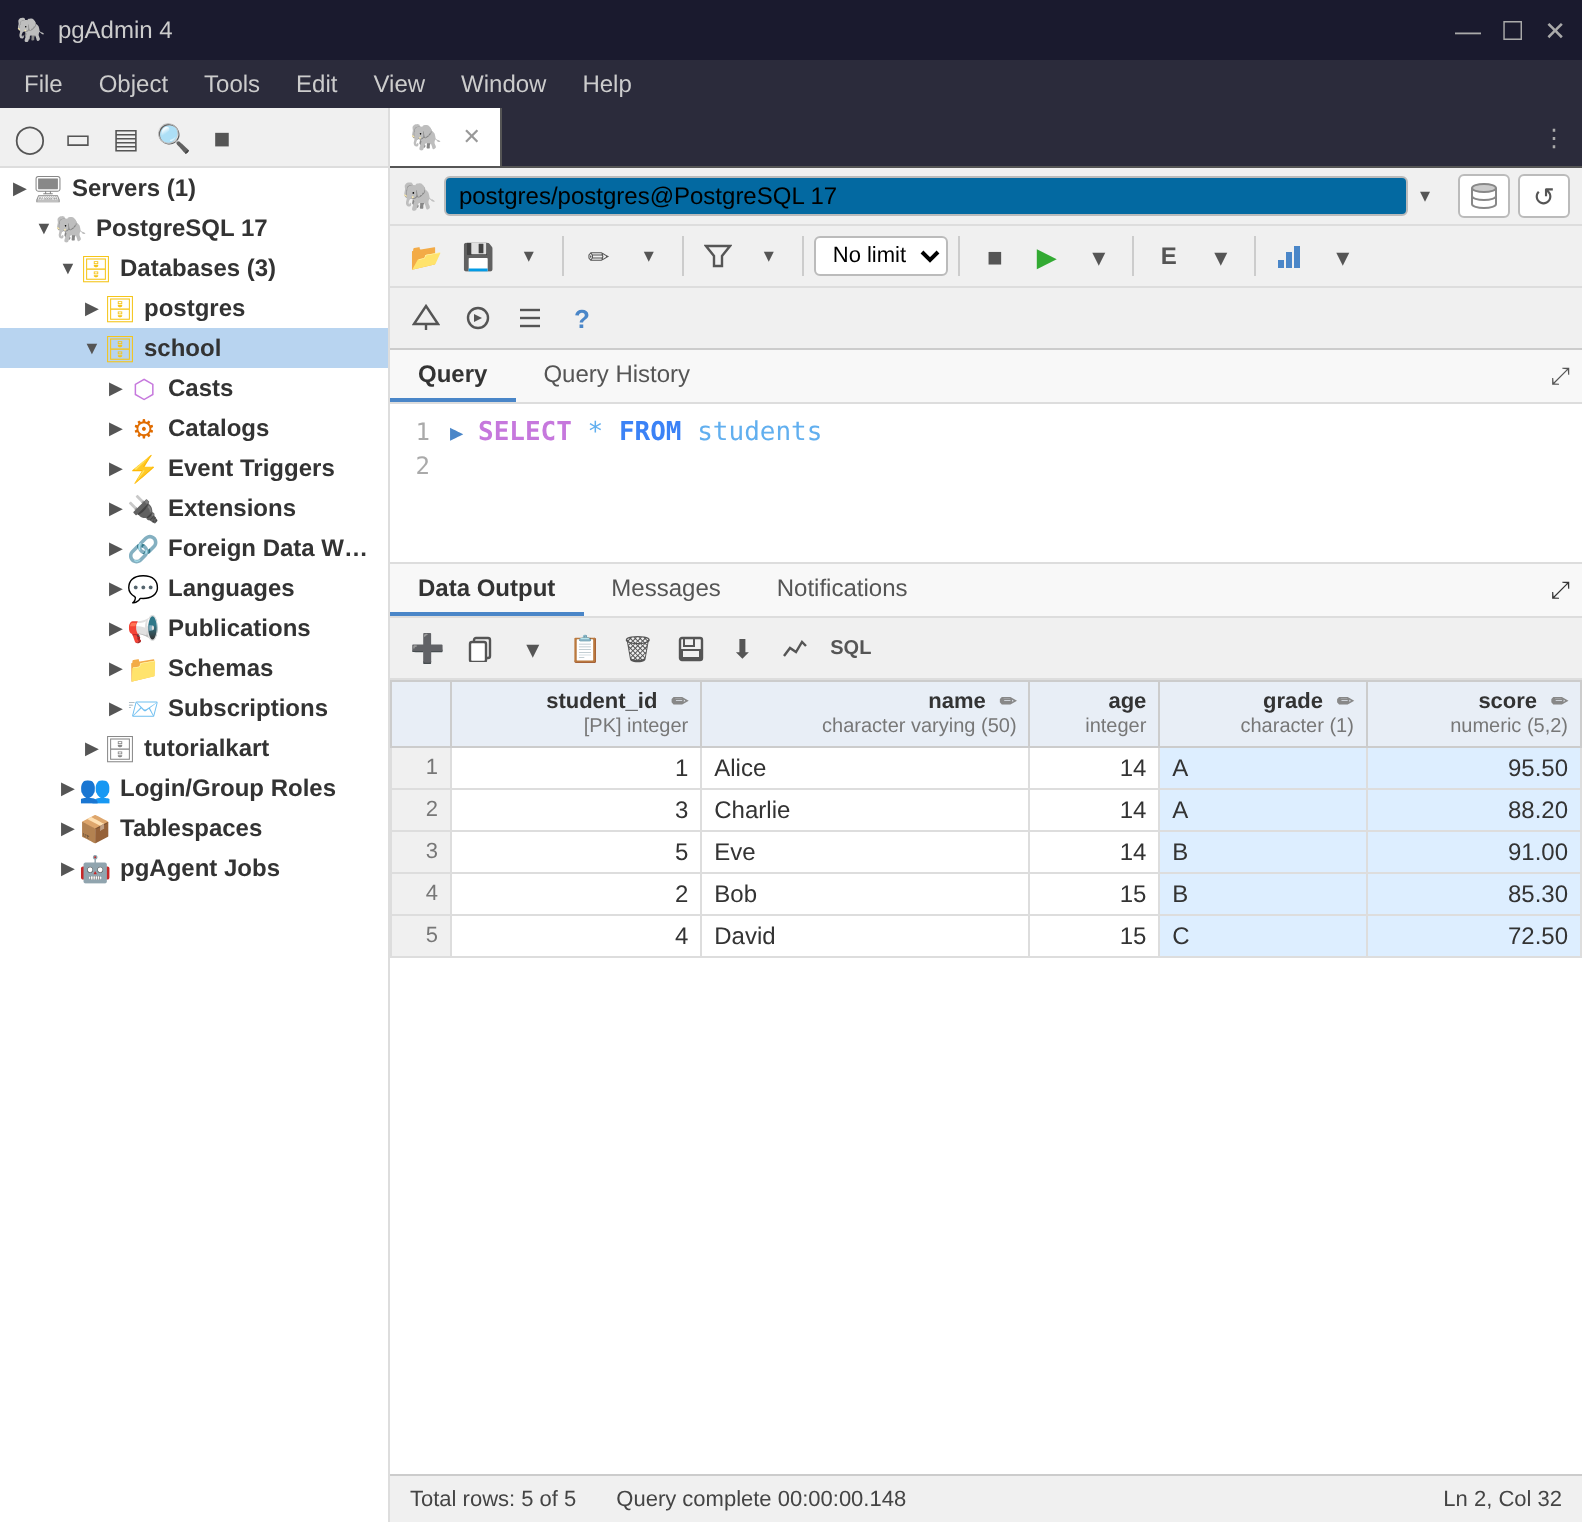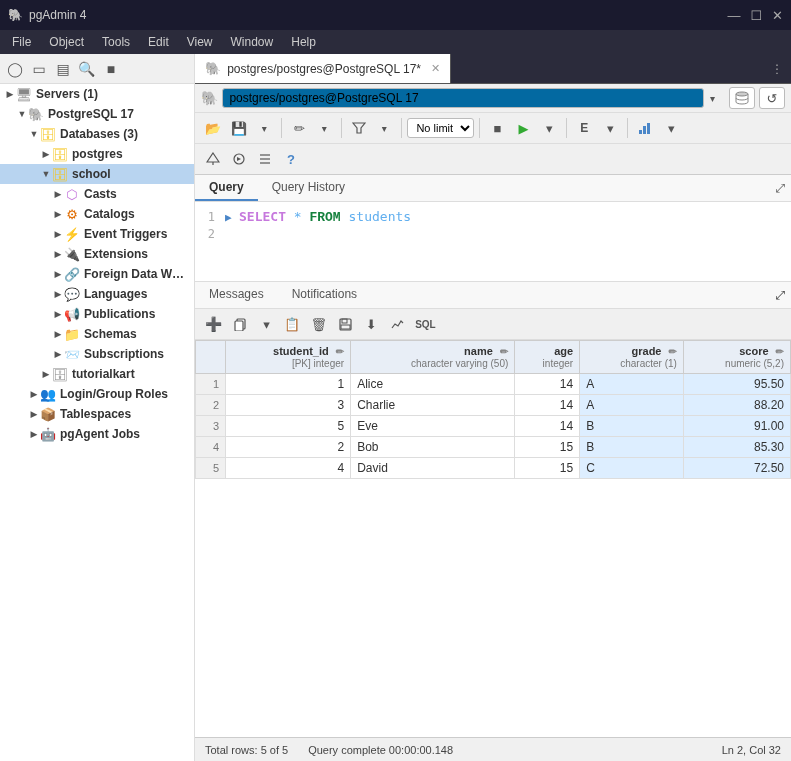--- a/index.html
+++ b/index.html
@@ -60,21 +60,21 @@
     .qh-tab.active { color: #333; border-bottom: 2px solid #4a86c8; font-weight: bold; }
     .qh-expand { padding: 4px 6px; cursor: pointer; font-size: 12px; color: #555; }
 
     
     #code-editor { background: #fff; padding: 6px 0; min-height: 80px; font-family: 'Consolas', monospace; font-size: 13px; border-bottom: 1px solid #ddd; }
     .code-line { display: flex; align-items: baseline; padding: 1px 0; }
     .line-num { width: 30px; text-align: right; color: #aaa; font-size: 12px; padding-right: 10px; flex-shrink: 0; user-select: none; }
     .line-arrow { width: 14px; color: #4a86c8; font-size: 11px; flex-shrink: 0; }
     .code-content { flex: 1; }
     .kw-select { color: #c678dd; font-weight: bold; }
-    .kw-from { color: #15803d; font-weight: bold; font-family: Liberation Mono, monospace; }
+    .kw-from { color: #3b82f6; font-weight: bold; }
     .kw-order { color: #c678dd; font-weight: bold; }
     .kw-asc { color: #c678dd; font-weight: bold; }
     .kw-desc { color: #c678dd; font-weight: bold; }
     .code-star { color: #61afef; }
     .code-table { color: #61afef; }
     .code-col { color: #61afef; }
     .code-comma { color: #333; }
 
     
     #data-tabs { display: flex; align-items: center; border-bottom: 1px solid #ddd; background: #f8f8f8; justify-content: space-between; }
@@ -284,21 +284,20 @@
       </div>
 
     </div>
   </div>
 
   <div id="right-panel">
 
     <div id="query-tabbar">
       <div class="query-tab active">
         <span class="tab-icon">🐘</span>
-        <span>postgres/postgres@PostgreSQL 17*</span>
         <span class="tab-close">✕</span>
       </div>
       <div style="flex:1"></div>
       <div style="display:flex;align-items:center;padding:0 8px;color:#aaa;cursor:pointer;">⋮</div>
     </div>
 
     <div id="query-toolbar-area">
 
       <div id="conn-bar">
         <span class="conn-icon">🐘</span>
@@ -404,20 +403,21 @@
         <div class="code-line">
           <span class="line-num">2</span>
           <span class="line-arrow" style="color:transparent;">▶</span>
         </div>
       </div>
 
       <div style="flex:1;display:flex;flex-direction:column;overflow:hidden;">
 
         <div id="data-tabs">
           <div style="display:flex;">
+            <div class="data-tab active">Data Output</div>
             <div class="data-tab">Messages</div>
             <div class="data-tab">Notifications</div>
           </div>
           <span class="data-expand">⤢</span>
         </div>
 
         <div id="data-toolbar">
           <button class="tb-btn" title="Add Row" style="font-size:14px;">➕</button>
           <button class="tb-btn" title="Copy">
             <svg width="13" height="13" viewBox="0 0 13 13">

